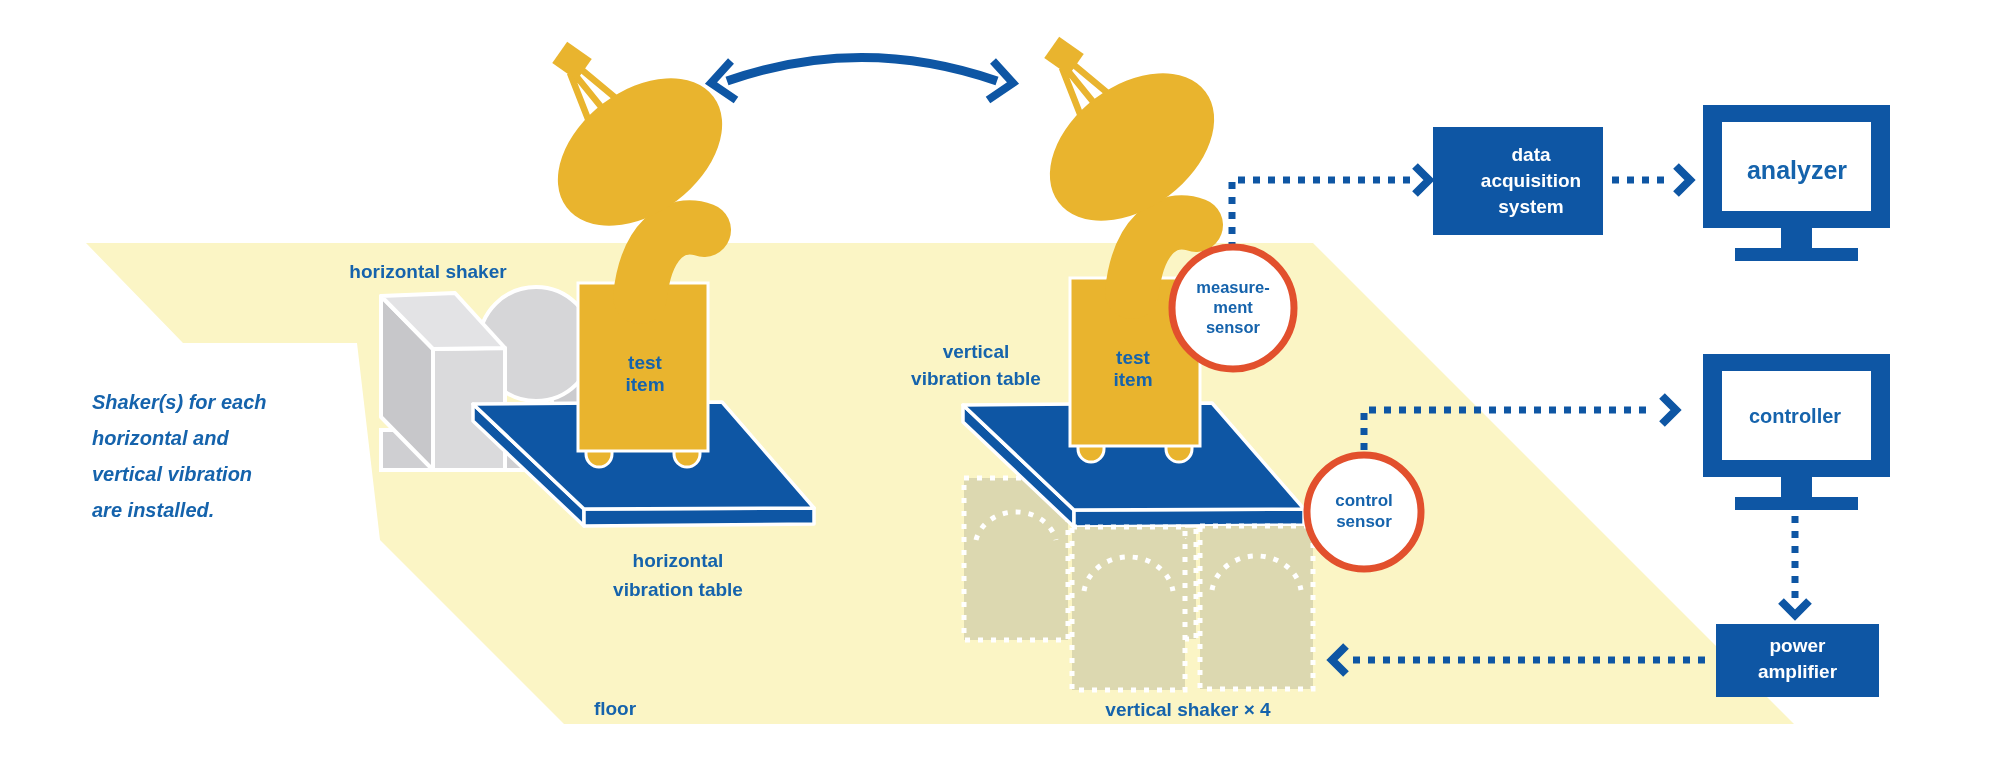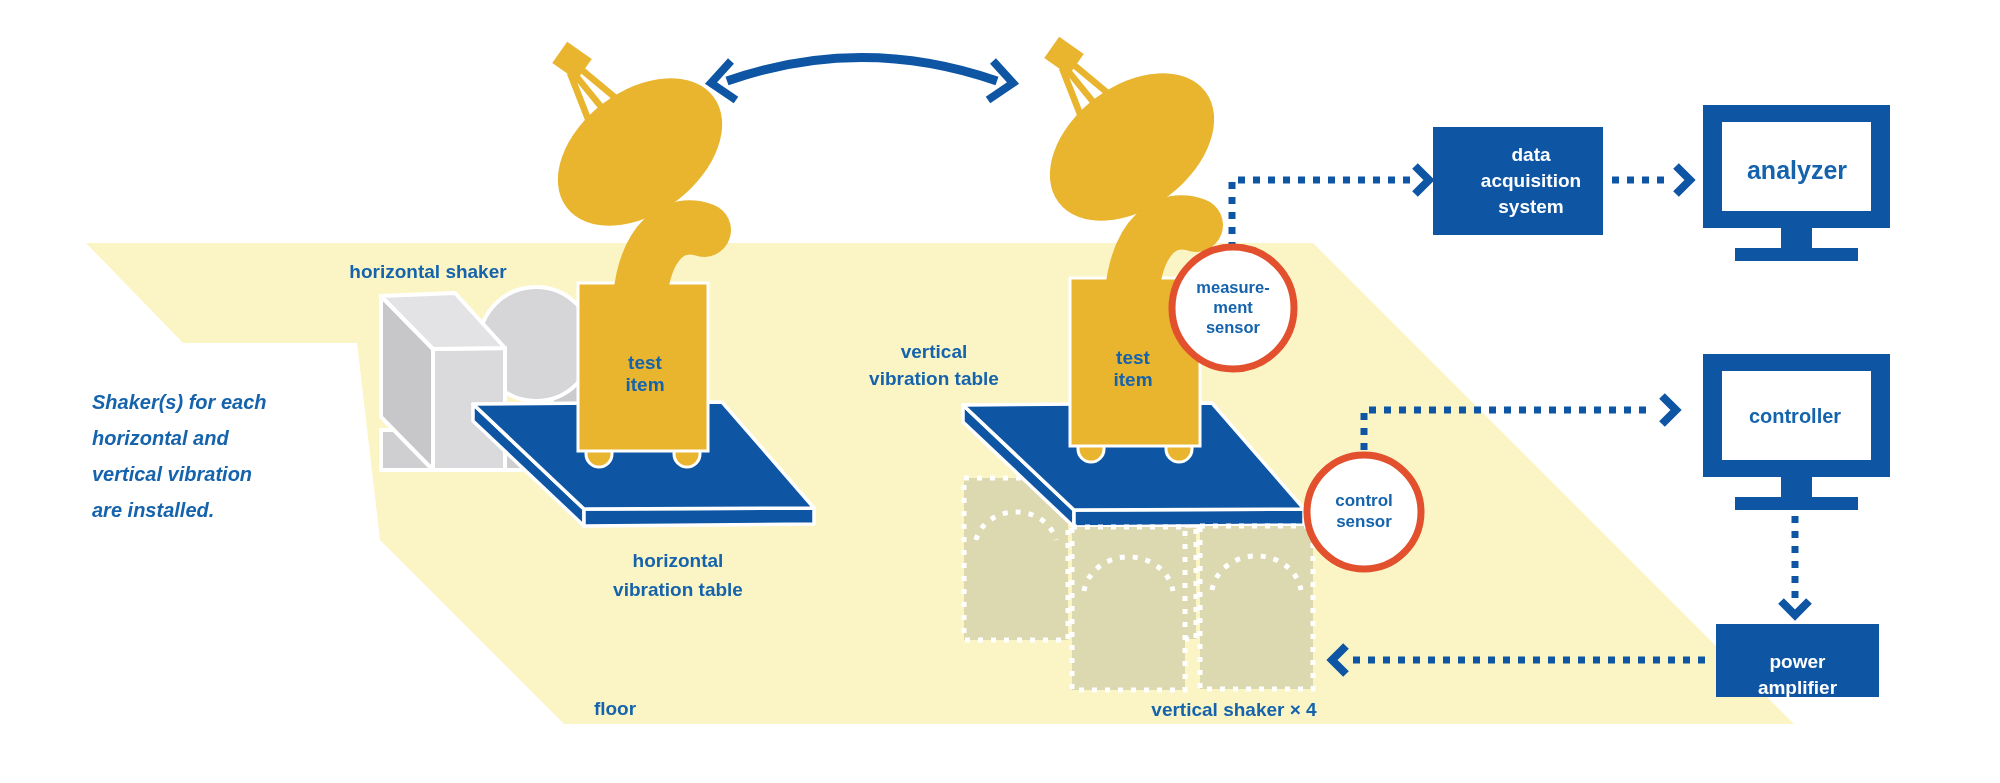--- a/index.html
+++ b/index.html
@@ -145,34 +145,34 @@
     <div>vertical vibration</div>
     <div>are installed.</div>
   </div>
 
   <div class="lbl ctr nowrap" style="left:380px;top:261px;font-size:19px;margin-left:48px;">horizontal shaker</div>
 
   <div class="lbl" style="left:610px;top:352px;width:70px;font-size:19px;line-height:22px;">test item</div>
   <div class="lbl" style="left:1098px;top:347px;width:70px;font-size:19px;line-height:22px;">test item</div>
 
   <div class="lbl" style="left:603px;top:546px;width:150px;font-size:19px;line-height:29px;">horizontal vibration table</div>
-  <div class="lbl" style="left:859px;top:338px;width:150px;font-size:19px;line-height:27px;">vertical vibration table</div>
+  <div class="lbl" style="left:901px;top:338px;width:150px;font-size:19px;line-height:27px;">vertical vibration table</div>
 
   <div class="lbl ctr nowrap" style="left:615px;top:686px;font-size:19px;margin-top:12px;">floor</div>
-  <div class="lbl ctr nowrap" style="left:1188px;top:699px;font-size:19px;margin-left:46px;">vertical shaker × 4</div>
+  <div class="lbl ctr nowrap" style="left:1188px;top:699px;font-size:19px;">vertical shaker × 4</div>
 
   <div class="lbl" style="left:1178px;top:277px;width:110px;font-size:16.5px;line-height:20px;">
     <div>measure-</div>
     <div>ment</div>
     <div>sensor</div>
   </div>
   <div class="lbl" style="left:1319px;top:490px;width:90px;font-size:17px;line-height:21px;">control sensor</div>
 
   <div class="boxtxt" style="left:1433px;top:127px;width:196px;height:108px;font-size:19px;line-height:26px;">
     <div style="width:140px;">data acquisition system</div>
   </div>
   <div class="lbl ctr nowrap" style="left:1797px;top:156px;font-size:25px;">analyzer</div>
   <div class="lbl ctr nowrap" style="left:1795px;top:405px;font-size:20px;">controller</div>
-  <div class="boxtxt" style="left:1716px;top:632px;width:163px;height:86px;font-size:19px;line-height:26px;">
+  <div class="boxtxt" style="left:1716px;top:616px;width:163px;height:86px;font-size:19px;line-height:26px;">
     <div style="width:110px;">power amplifier</div>
   </div>
 
 </div>
 
 </body></html>

